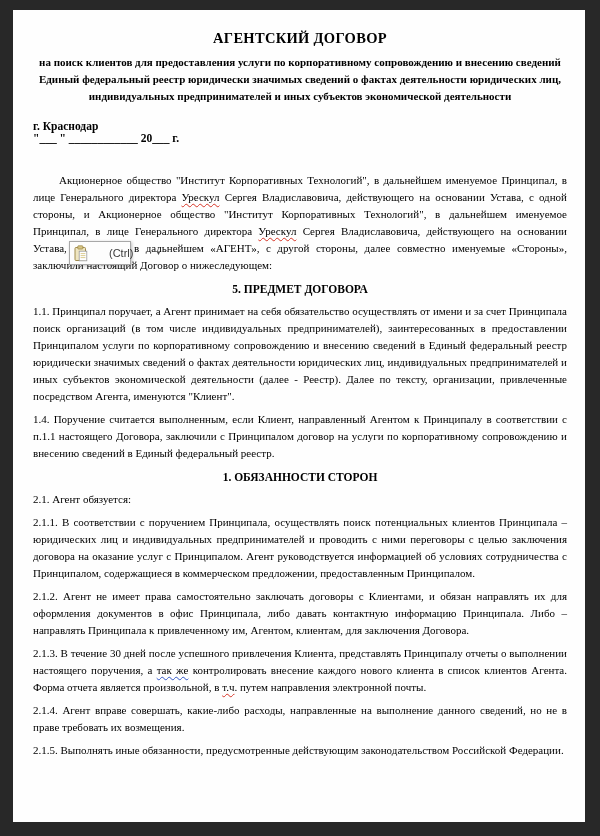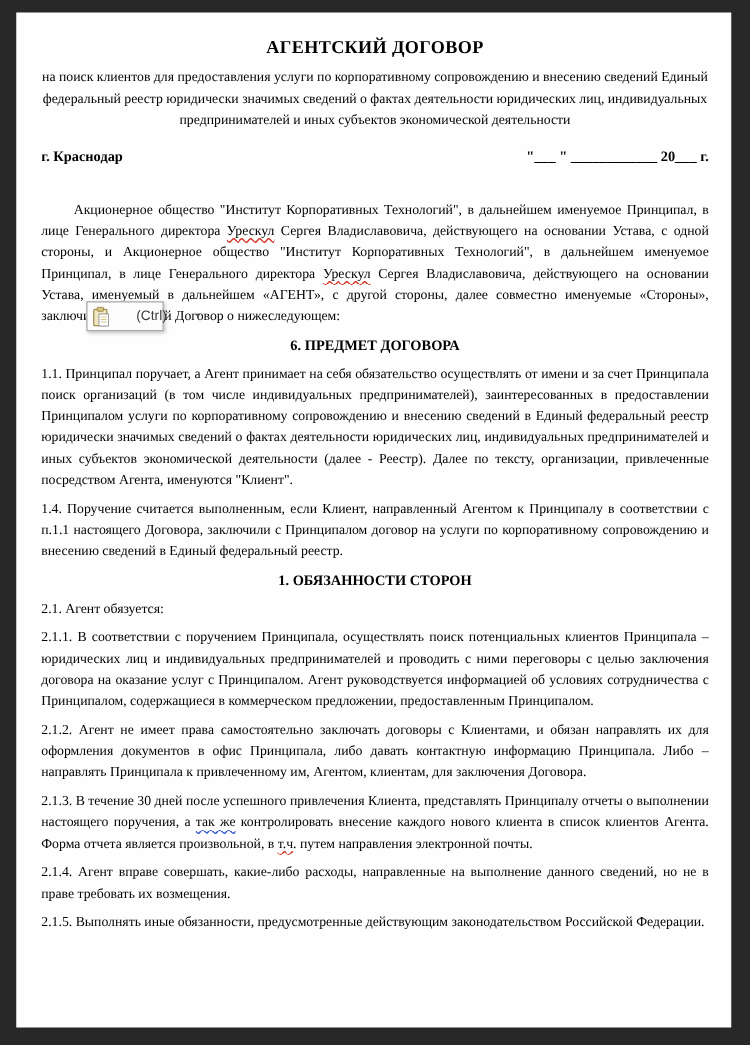--- a/index.html
+++ b/index.html
@@ -30,31 +30,32 @@
   }
   .doc-title {
     font-size: 14.5px;
     font-weight: bold;
     text-align: center;
     margin: 0 0 7px 0;
     letter-spacing: 0.3px;
   }
   .doc-subtitle {
     font-size: 11px;
-    font-weight: normal;
+    font-weight: bold;
     text-align: center;
     line-height: 17px;
     margin: 0 0 15px 0;
   }
   .dateline {
     display: flex;
     justify-content: space-between;
     font-size: 11.5px;
     font-weight: bold;
     margin: 0 0 28px 0;
+    flex-direction: column;
   }
   .body-p {
     font-size: 11px;
     line-height: 17px;
     text-align: justify;
     margin: 0 0 6px 0;
   }
   .preamble {
     text-indent: 26px;
   }
@@ -119,21 +120,21 @@
 
     <p class="doc-subtitle">на поиск клиентов для предоставления услуги по корпоративному сопровождению и внесению сведений Единый федеральный реестр юридически значимых сведений о фактах деятельности юридических лиц, индивидуальных предпринимателей и иных субъектов экономической деятельности</p>
 
     <div class="dateline">
       <span>г. Краснодар</span>
       <span>"___ " ____________ 20___ г.</span>
     </div>
 
     <p class="body-p preamble"><span>Акционерное общество "Институт Корпоративных Технологий",  в дальнейшем именуемое Принципал, в лице Генерального директора </span><span class="spell">Урескул</span><span> Сергея Владиславовича, действующего на основании Устава, с одной стороны, и Акционерное общество "Институт Корпоративных Технологий",  в дальнейшем именуемое Принципал, в лице Генерального директора </span><span class="spell">Урескул</span><span> Сергея Владиславовича, действующего на основании Устава, именуемый  в дальнейшем «АГЕНТ», с другой стороны, далее совместно именуемые «Стороны», заключили настоящий Договор о нижеследующем:</span></p>
 
-    <h2 class="sec-heading">6. ПРЕДМЕТ ДОГОВОРА</h2>
+    <h2 class="sec-heading">5. ПРЕДМЕТ ДОГОВОРА</h2>
 
     <p class="body-p">1.1. Принципал поручает, а Агент принимает на себя обязательство осуществлять от имени и за счет Принципала поиск организаций (в том числе индивидуальных предпринимателей), заинтересованных в предоставлении Принципалом услуги по корпоративному сопровождению и внесению сведений в Единый федеральный реестр юридически значимых сведений о фактах деятельности юридических лиц, индивидуальных предпринимателей и иных субъектов экономической деятельности (далее - Реестр). Далее по тексту, организации, привлеченные посредством Агента, именуются "Клиент".</p>
     <p class="body-p">1.4. Поручение считается выполненным, если Клиент, направленный Агентом к Принципалу в соответствии с п.1.1 настоящего Договора, заключили с Принципалом договор на услуги по корпоративному сопровождению и внесению сведений в Единый федеральный реестр.</p>
 
     <h2 class="sec-heading">1. ОБЯЗАННОСТИ СТОРОН</h2>
 
     <p class="body-p">2.1. Агент обязуется:</p>
     <p class="body-p">2.1.1. В соответствии с поручением Принципала, осуществлять поиск потенциальных клиентов Принципала – юридических лиц и индивидуальных предпринимателей и проводить с ними переговоры с целью заключения договора на оказание услуг с Принципалом. Агент руководствуется информацией об условиях сотрудничества с Принципалом, содержащиеся в коммерческом предложении, предоставленным Принципалом.</p>
     <p class="body-p">2.1.2. Агент не имеет права самостоятельно заключать договоры с Клиентами, и обязан направлять их для оформления документов в офис Принципала, либо давать контактную информацию Принципала. Либо – направлять Принципала к привлеченному им, Агентом, клиентам, для заключения Договора.</p>
 

